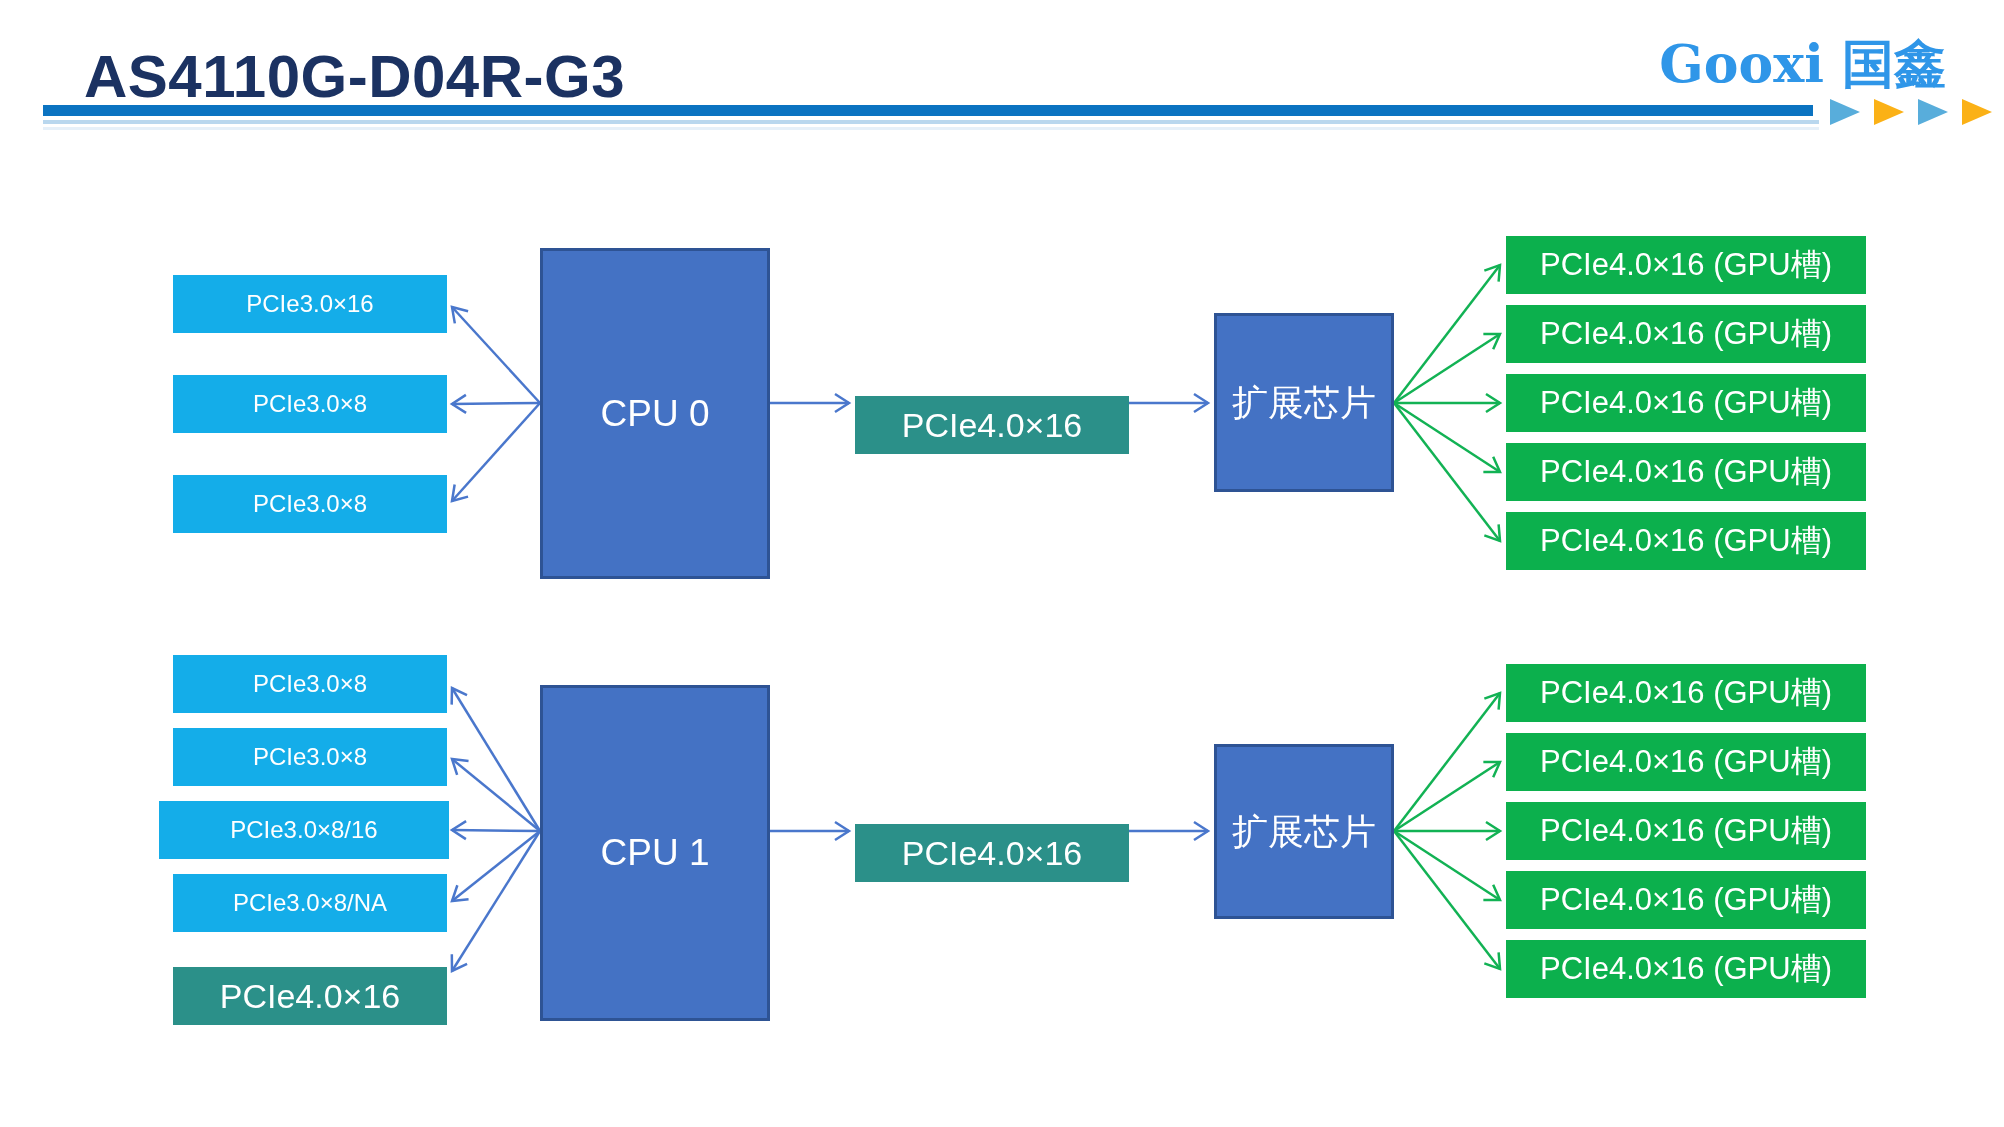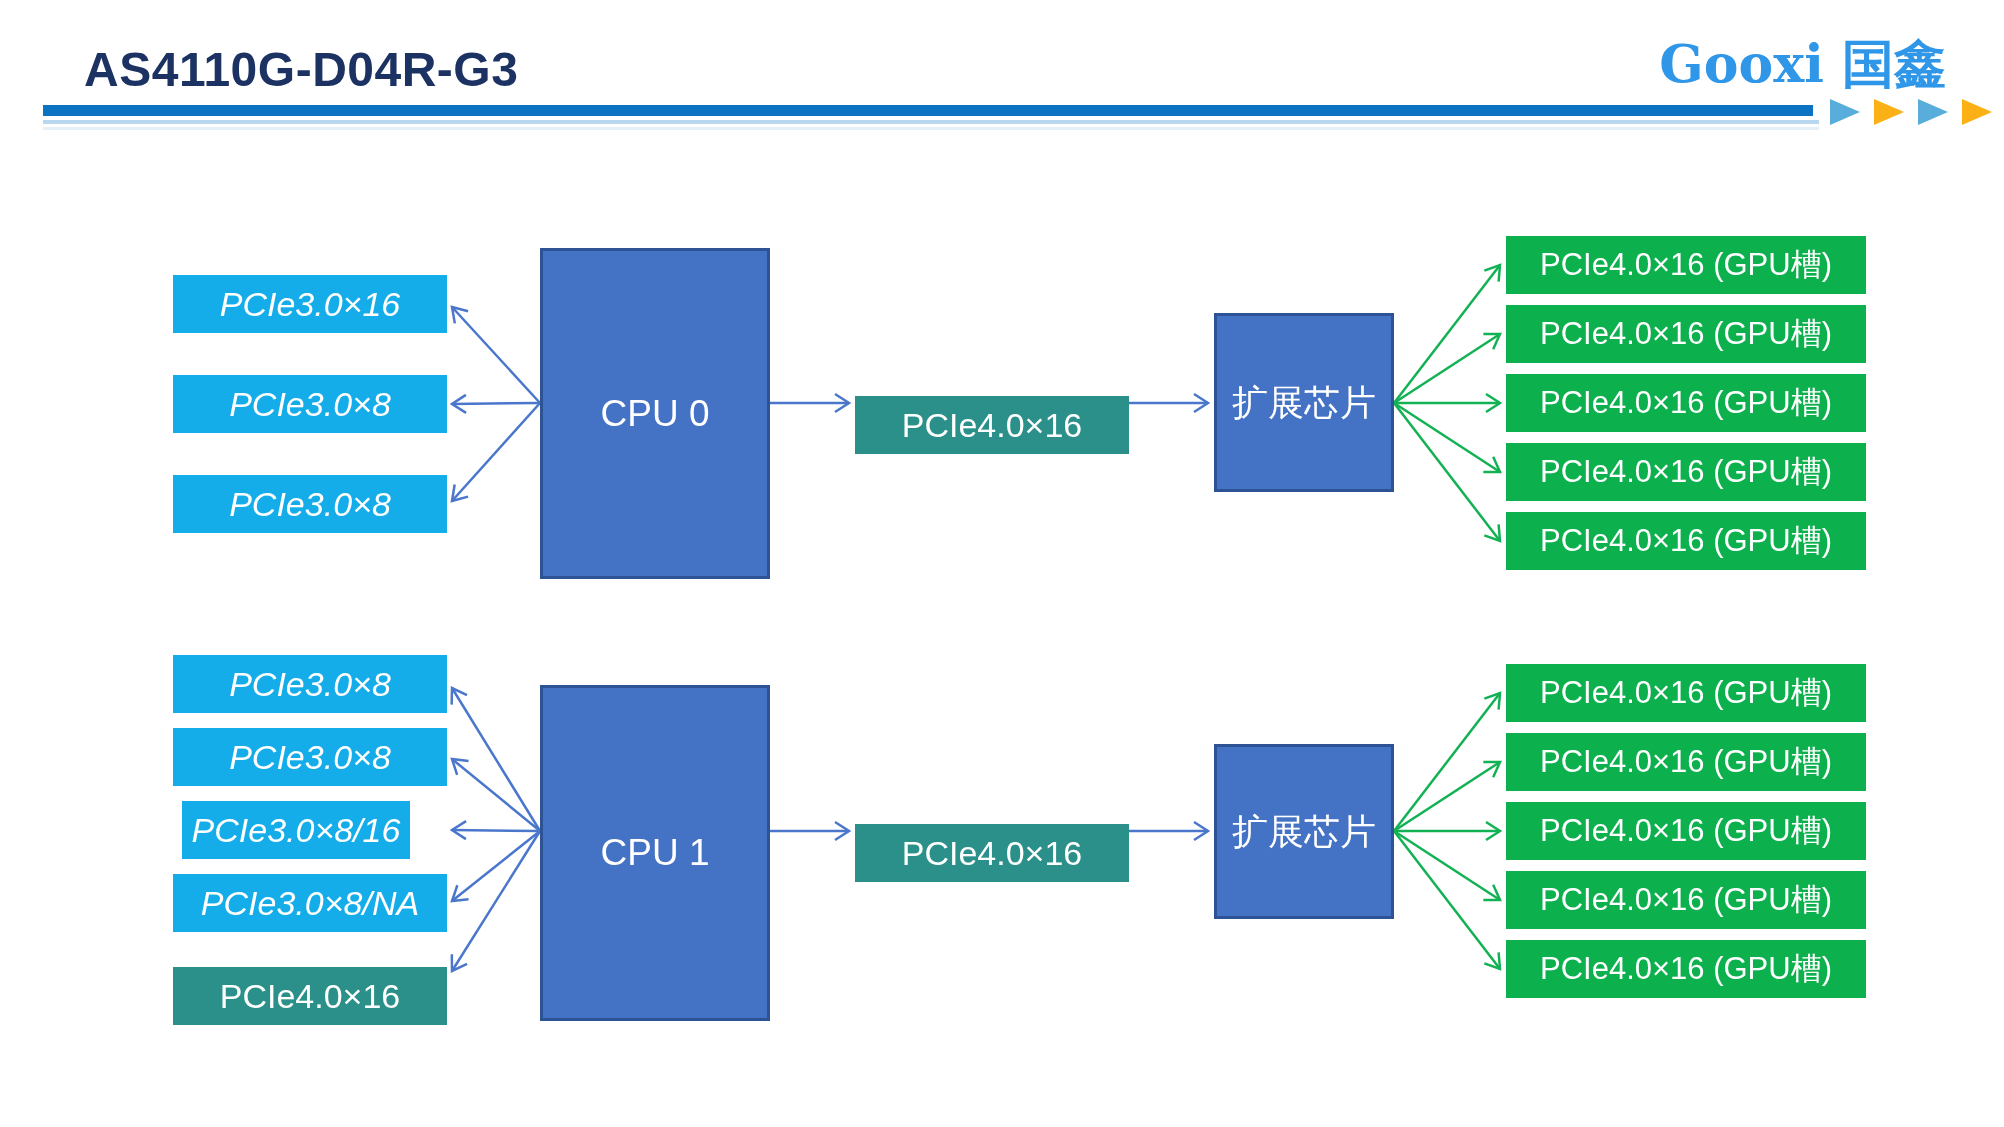--- a/index.html
+++ b/index.html
@@ -2,41 +2,41 @@
 <html style="--title: #1b3262; --rule: #0b73c1; --rule-light: #b9d7ee; --logo: #2f96e8; --tri-blue: #58addb; --tri-amber: #fbb116; --cyan: #14ade9; --teal: #2b9089; --blue: #4472c4; --blue-border: #2e5394; --green: #0cb04d; --arrow-blue: #4a77cc; --arrow-green: #12b254;"><head>
 <meta charset="utf-8">
 <style>
   html,body{margin:0;padding:0;background:#ffffff;}
   .page{
     position:relative;width:2004px;height:1127px;background:#fff;overflow:hidden;
     font-family:"Liberation Sans","DejaVu Sans",sans-serif;
   }
   .title{
     position:absolute;left:84px;top:42px;
-    font-size:48px;font-weight:bold;color:var(--title);letter-spacing:0.5px;
+    font-size:60px;font-weight:bold;color:var(--title);letter-spacing:0.5px;
   }
   .logo{
     position:absolute;top:30px;right:58px;
     font-family:"DejaVu Serif","Liberation Serif",serif;
     font-size:52px;font-weight:bold;color:var(--logo);white-space:nowrap;
   }
   .rule-main{position:absolute;left:43px;top:105px;width:1770px;height:11px;background:var(--rule);}
   .rule-light{position:absolute;left:43px;top:120px;width:1776px;height:4px;background:var(--rule-light);}
   .rule-faint{position:absolute;left:43px;top:127px;width:1776px;height:3px;background:#e6f0f9;}
   .brand-arrows{position:absolute;left:1830px;top:99px;display:flex;gap:14px;}
   .tri{width:0;height:0;border-top:13px solid transparent;border-bottom:13px solid transparent;border-left:30px solid;}
   .tri-b{border-left-color:var(--tri-blue);}
   .tri-o{border-left-color:var(--tri-amber);}
 
   .box{
     position:absolute;box-sizing:border-box;
     display:flex;align-items:center;justify-content:center;
     color:#ffffff;text-align:center;white-space:nowrap;
   }
-  .cyan{background:var(--cyan);font-size:34px;font-style:italic;}
+  .cyan{background:var(--cyan);font-size:24px;}
   .teal{background:var(--teal);font-size:34px;margin-top:22px;}
   .cpu{background:var(--blue);border:3px solid var(--blue-border);font-size:37px;}
   .exp{background:var(--blue);border:3px solid var(--blue-border);font-size:36px;flex-direction:row;line-height:1.22;}
   .green{background:var(--green);font-size:31px;}
 
   .connectors{position:absolute;left:0;top:0;pointer-events:none;}
   .connectors line{stroke-width:2.5px;}
   .lblue{stroke:var(--arrow-blue);}
   .lgreen{stroke:var(--arrow-green);}
 </style>
@@ -110,21 +110,21 @@
   </div>
 
   <div class="box green" style="left:1506px;top:236px;width:360px;height:58px">PCIe4.0×16 (GPU槽)</div>
   <div class="box green" style="left:1506px;top:305px;width:360px;height:58px">PCIe4.0×16 (GPU槽)</div>
   <div class="box green" style="left:1506px;top:374px;width:360px;height:58px">PCIe4.0×16 (GPU槽)</div>
   <div class="box green" style="left:1506px;top:443px;width:360px;height:58px">PCIe4.0×16 (GPU槽)</div>
   <div class="box green" style="left:1506px;top:512px;width:360px;height:58px">PCIe4.0×16 (GPU槽)</div>
 
   <div class="box cyan" style="left:173px;top:655px;width:274px;height:58px">PCIe3.0×8</div>
   <div class="box cyan" style="left:173px;top:728px;width:274px;height:58px">PCIe3.0×8</div>
-  <div class="box cyan" style="left:182px;top:801px;width:228px;height:58px">PCIe3.0×8/16</div>
+  <div class="box cyan" style="left:159px;top:801px;width:290px;height:58px">PCIe3.0×8/16</div>
   <div class="box cyan" style="left:173px;top:874px;width:274px;height:58px">PCIe3.0×8/NA</div>
   <div class="box teal" style="left:173px;top:945px;width:274px;height:58px">PCIe4.0×16</div>
 
   <div class="box cpu" style="left:540px;top:685px;width:230px;height:336px">CPU 1</div>
 
   <div class="box teal" style="left:855px;top:802px;width:274px;height:58px">PCIe4.0×16</div>
 
   <div class="box exp" style="left:1214px;top:744px;width:180px;height:175px">
     <span>扩展</span>
     <span>芯片</span>

